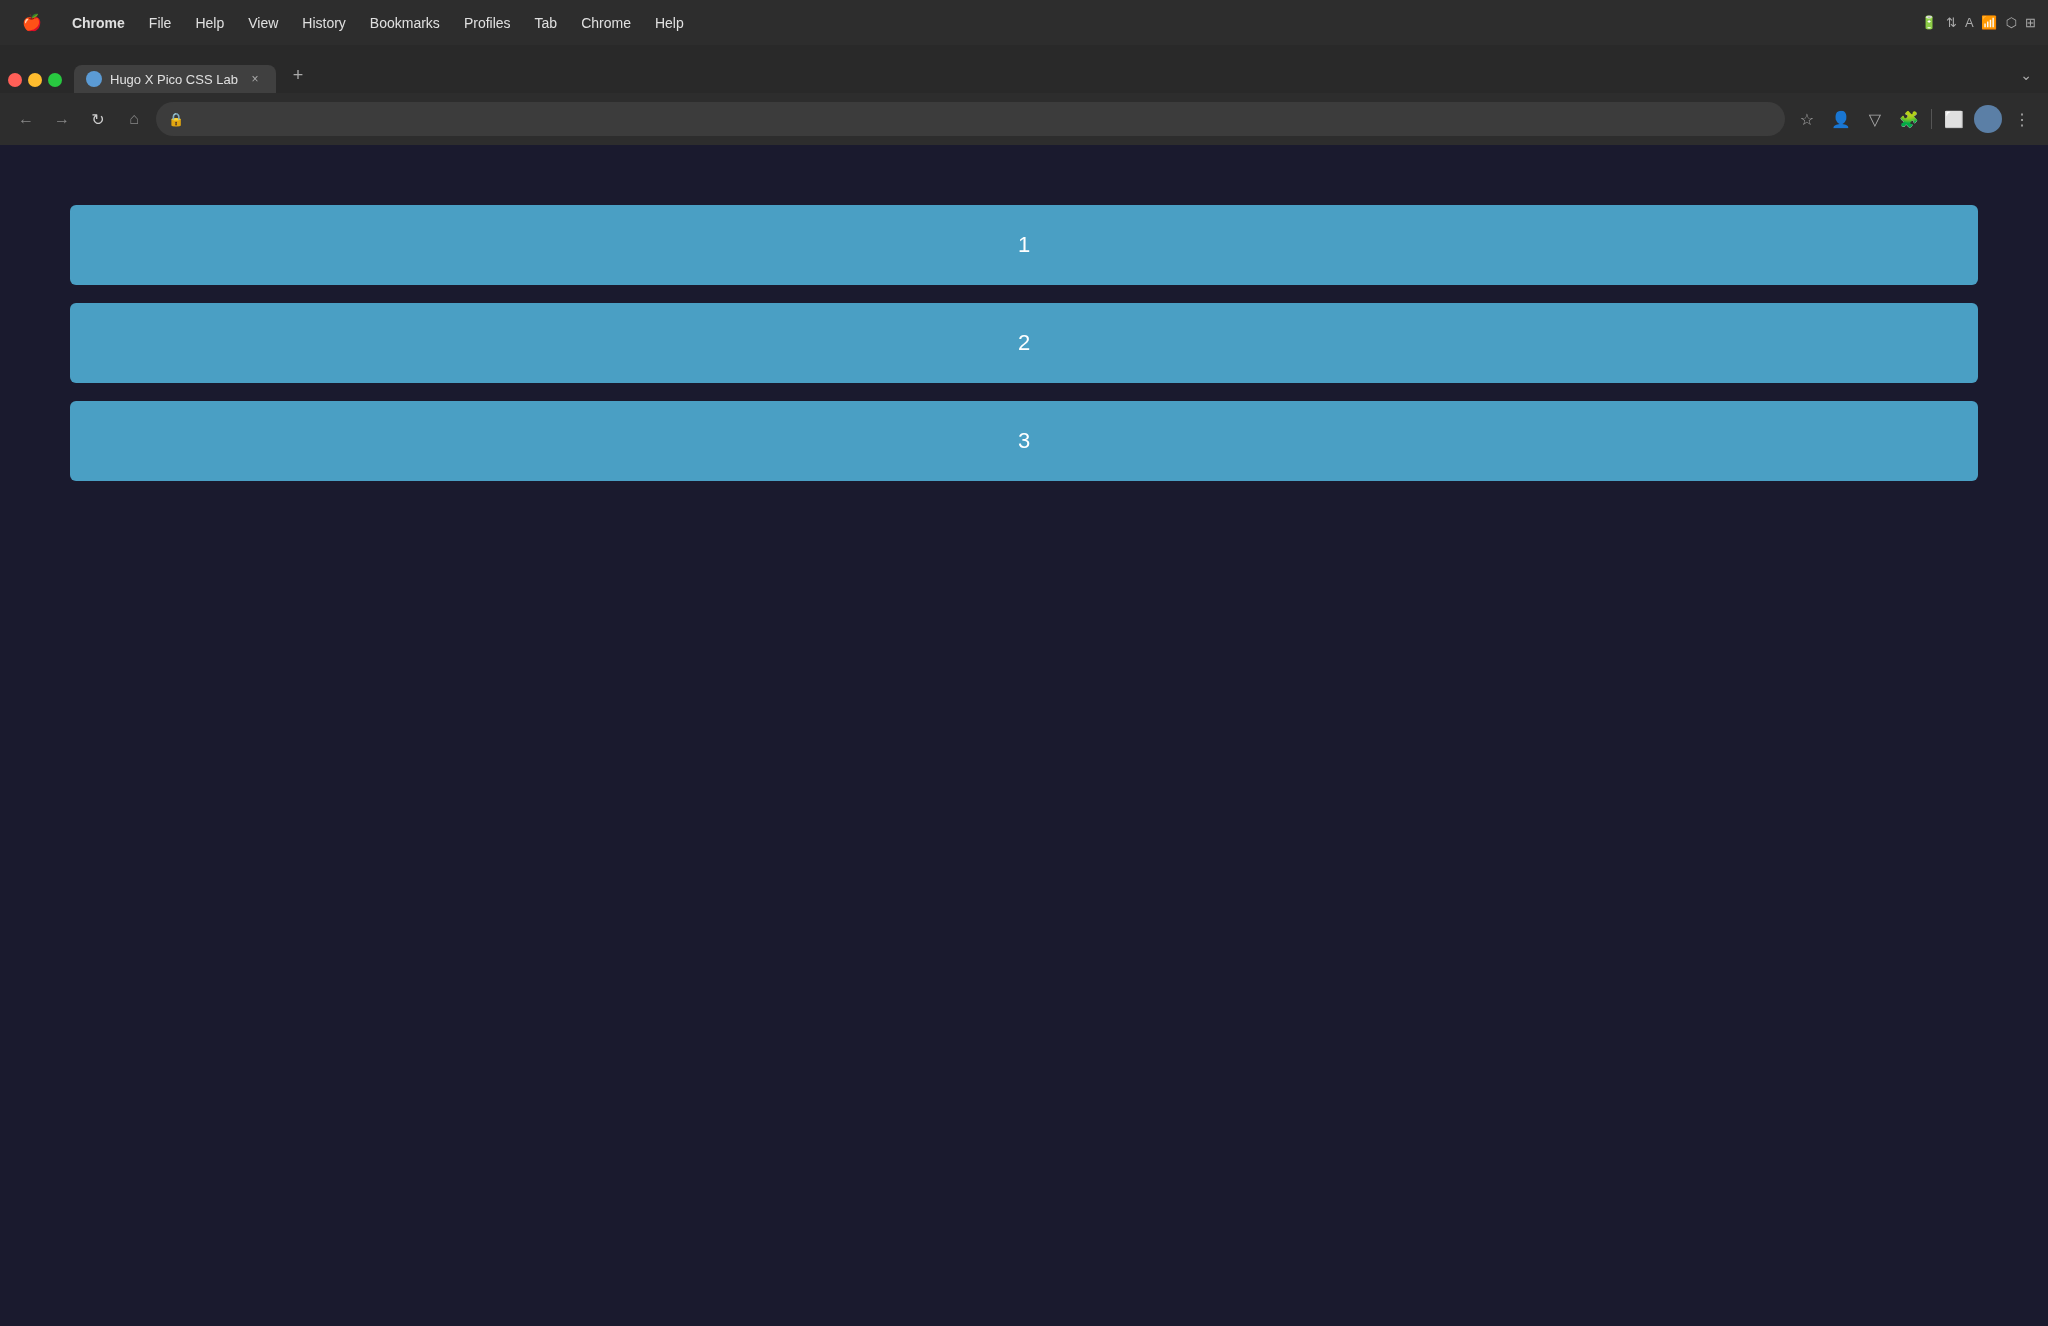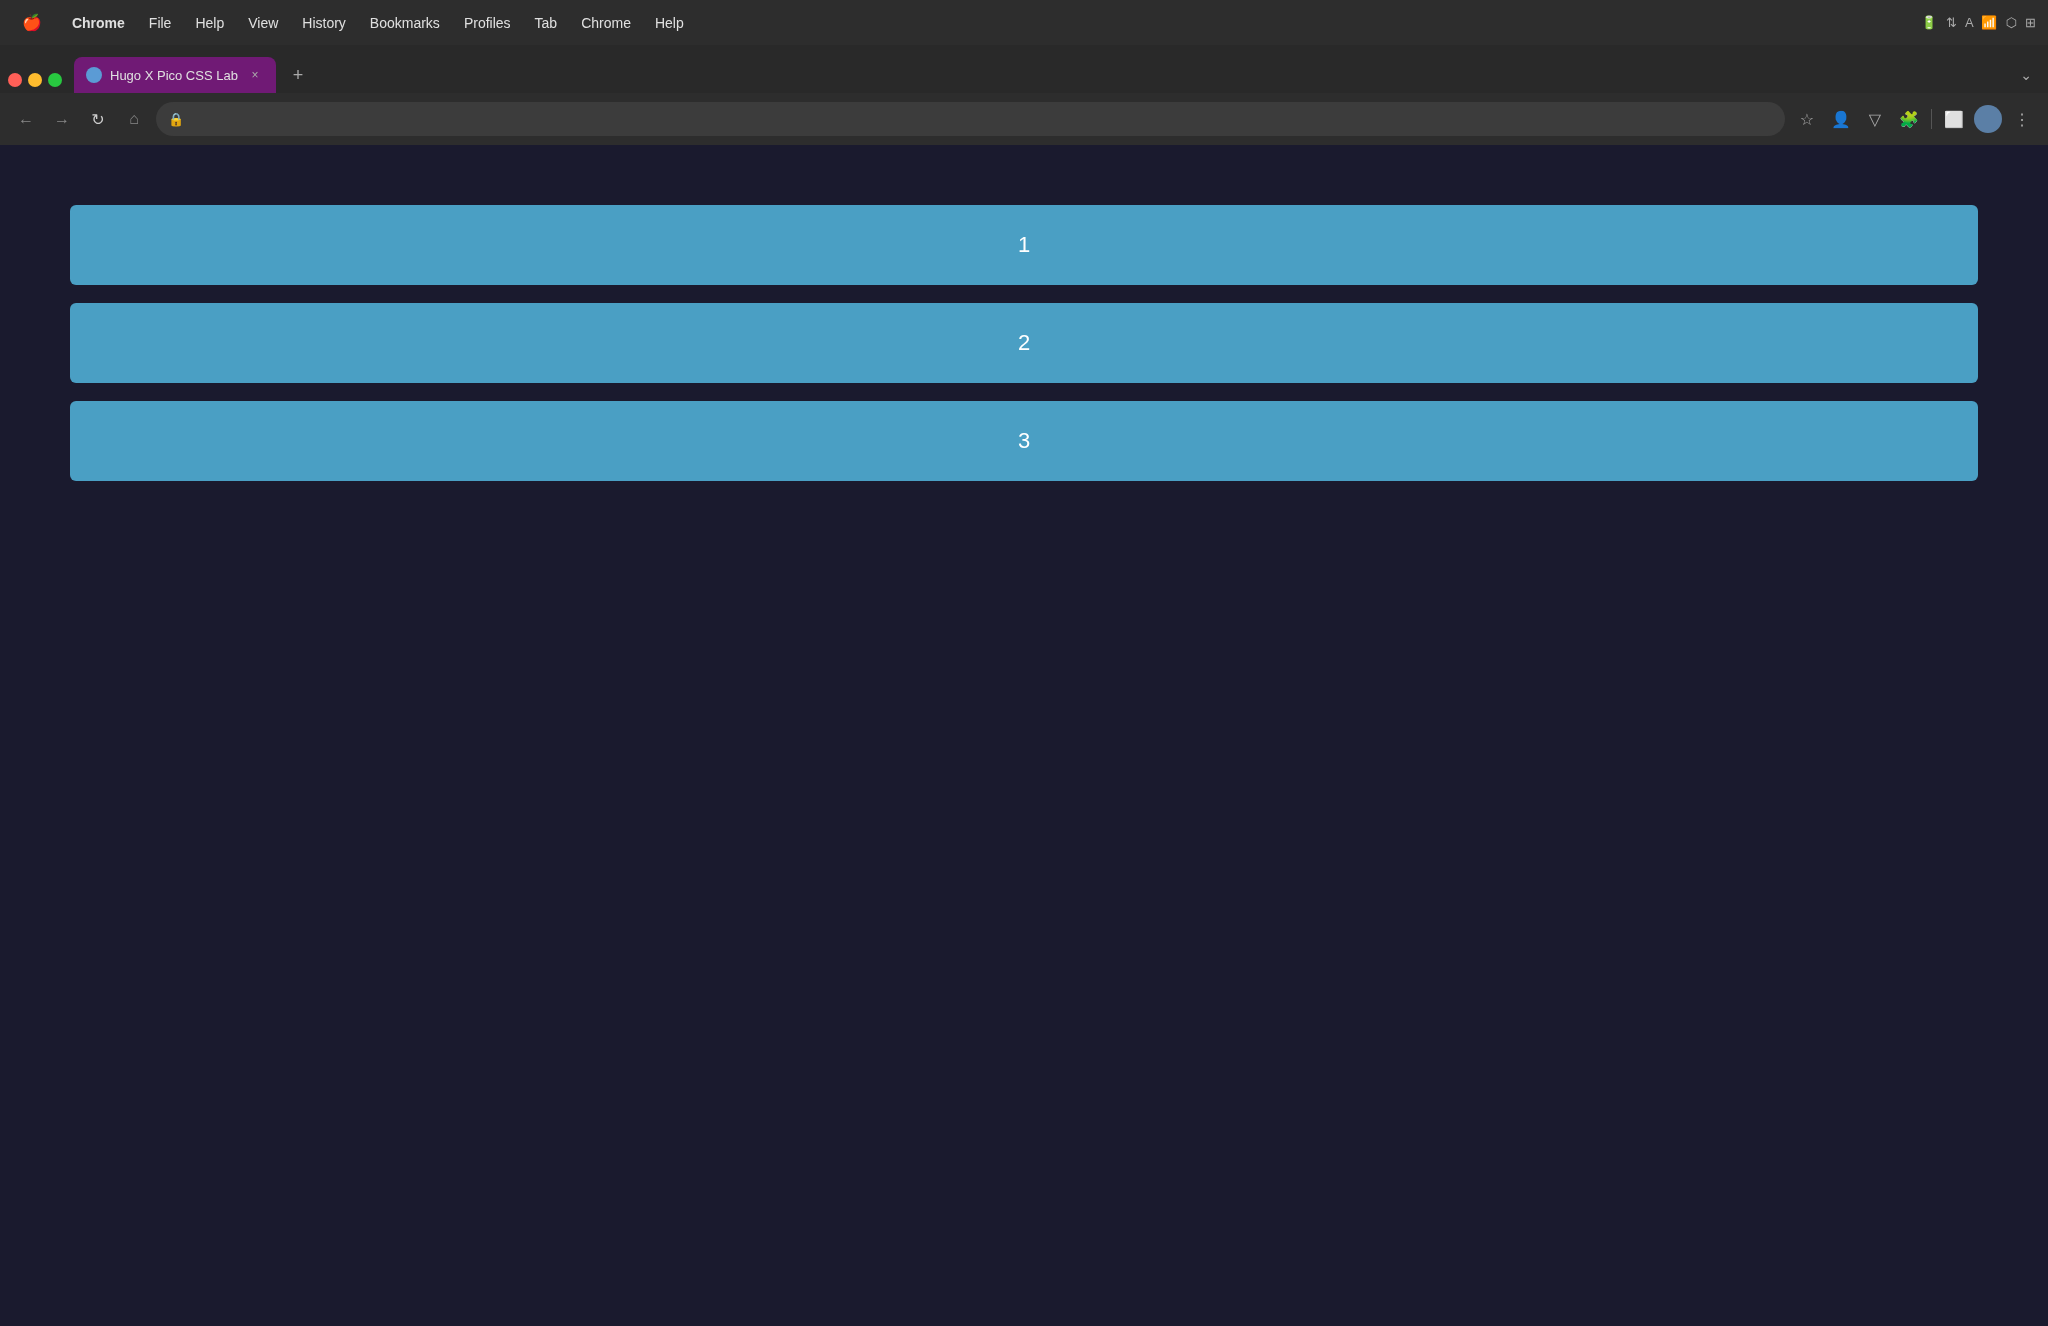--- a/index.html
+++ b/index.html
@@ -29,22 +29,22 @@
     
     .tabbar {
       background: #292929;
       height: 48px;
       display: flex;
       align-items: flex-end;
       padding: 0 8px;
       gap: 0;
     }
     .tab {
-      background: #701a75;
-      height: 36px;
+      background: #404040;
+      height: 28px;
       display: flex;
       align-items: center;
       padding: 0 12px;
       border-radius: 8px 8px 0 0;
       color: #e0e0e0;
       font-size: 13px;
       gap: 8px;
       min-width: 200px;
       max-width: 260px;
     }

